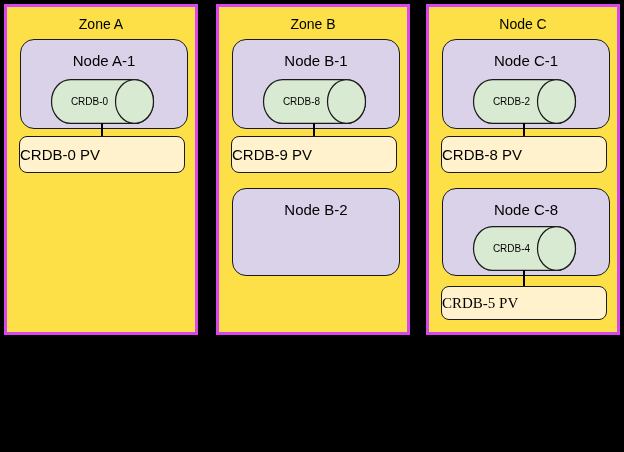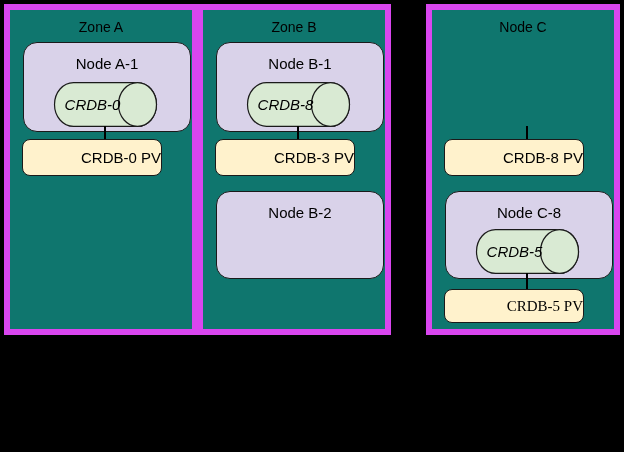--- a/index.html
+++ b/index.html
@@ -5,24 +5,24 @@
   * { box-sizing: border-box; margin: 0; padding: 0; }
   html, body { background: #000; }
   body {
     width: 624px; height: 452px; position: relative; overflow: hidden;
     font-family: "Liberation Sans", sans-serif; color: #000;
   }
   .canvas { position: absolute; left: 0; top: 0; width: 624px; height: 452px; background: #000; }
 
   .zone {
     position: absolute; top: 4px; width: 194px; height: 331px;
-    background: #0f766e; border: 6px solid #d946ef;
+    background: #fde047; border: 3px solid #d946ef;
   }
   .zone-a { left: 4px; }
-  .zone-b { left: 197px; }
+  .zone-b { left: 216px; }
   .zone-c { left: 426px; }
 
   .zone-label {
     position: absolute; top: 9px; left: 0; right: 0;
     text-align: center; font-size: 14px; line-height: 16px;
   }
 
   .node {
     position: absolute; left: 13px; width: 168px;
     background: #d9d2e9; border: 1px solid #1a1a1a; border-radius: 14px;
@@ -35,32 +35,31 @@
     text-align: center; font-size: 15px; line-height: 17px;
   }
 
   .db { position: absolute; left: 29px; top: 39px; width: 105px; height: 45px; }
   .node-r2 .db { top: 37px; }
   .db svg { position: absolute; left: 0; top: 0; width: 105px; height: 45px; overflow: visible; }
   .db path, .db ellipse { fill: #d9ead3; stroke: #1a1a1a; stroke-width: 1.2; }
   .db-label {
     position: absolute; top: 0; bottom: 0; left: 0; right: 26px;
     display: flex; align-items: center; justify-content: center;
-    font-size: 15px;
-    font-style: italic;
+    font-size: 10px;
   }
 
   .connector { position: absolute; left: 94px; width: 2px; background: #000; }
   .conn-r1 { top: 116px; height: 14px; }
   .conn-r2 { top: 263px; height: 17px; }
 
   .pv {
-    position: absolute; left: 12px; width: 140px;
+    position: absolute; left: 12px; width: 166px;
     background: #fff2cc; border: 1px solid #1a1a1a; border-radius: 8px;
-    display: flex; align-items: center; justify-content: flex-end;
+    display: flex; align-items: center; justify-content: flex-start;
   }
   .pv-r1 { top: 129px; height: 37px; }
   .pv-r2 { top: 279px; height: 34px; font-family: Liberation Serif, serif; }
   .pv-label { font-size: 15px; }
 </style>
 </head>
 <body>
 
 <div class="canvas">
 
@@ -95,46 +94,56 @@
           <path d="M20.5,0.6 L84.5,0.6 A19,21.9 0 0 1 84.5,44.4 L20.5,44.4 A19,21.9 0 0 1 20.5,0.6 Z"></path>
           <ellipse cx="84.5" cy="22.5" rx="19" ry="21.9"></ellipse>
         </svg>
         <div class="db-label">CRDB-8</div>
       </div>
     </div>
 
     <div class="connector conn-r1"></div>
 
     <div class="pv pv-r1">
-      <span class="pv-label">CRDB-3 PV</span>
+      <span class="pv-label">CRDB-9 PV</span>
     </div>
 
     <div class="node node-r2">
       <div class="node-label">Node B-2</div>
     </div>
   </div>
 
   <div class="zone zone-c">
     <div class="zone-label">Node C</div>
 
+    <div class="node node-r1">
+      <div class="node-label">Node C-1</div>
+      <div class="db">
+        <svg viewBox="0 0 105 45" preserveAspectRatio="none" aria-hidden="true">
+          <path d="M20.5,0.6 L84.5,0.6 A19,21.9 0 0 1 84.5,44.4 L20.5,44.4 A19,21.9 0 0 1 20.5,0.6 Z"></path>
+          <ellipse cx="84.5" cy="22.5" rx="19" ry="21.9"></ellipse>
+        </svg>
+        <div class="db-label">CRDB-2</div>
+      </div>
+    </div>
 
     <div class="connector conn-r1"></div>
 
     <div class="pv pv-r1">
       <span class="pv-label">CRDB-8 PV</span>
     </div>
 
     <div class="node node-r2">
       <div class="node-label">Node C-8</div>
       <div class="db">
         <svg viewBox="0 0 105 45" preserveAspectRatio="none" aria-hidden="true">
           <path d="M20.5,0.6 L84.5,0.6 A19,21.9 0 0 1 84.5,44.4 L20.5,44.4 A19,21.9 0 0 1 20.5,0.6 Z"></path>
           <ellipse cx="84.5" cy="22.5" rx="19" ry="21.9"></ellipse>
         </svg>
-        <div class="db-label">CRDB-5</div>
+        <div class="db-label">CRDB-4</div>
       </div>
     </div>
 
     <div class="connector conn-r2"></div>
 
     <div class="pv pv-r2">
       <span class="pv-label">CRDB-5 PV</span>
     </div>
   </div>
 

